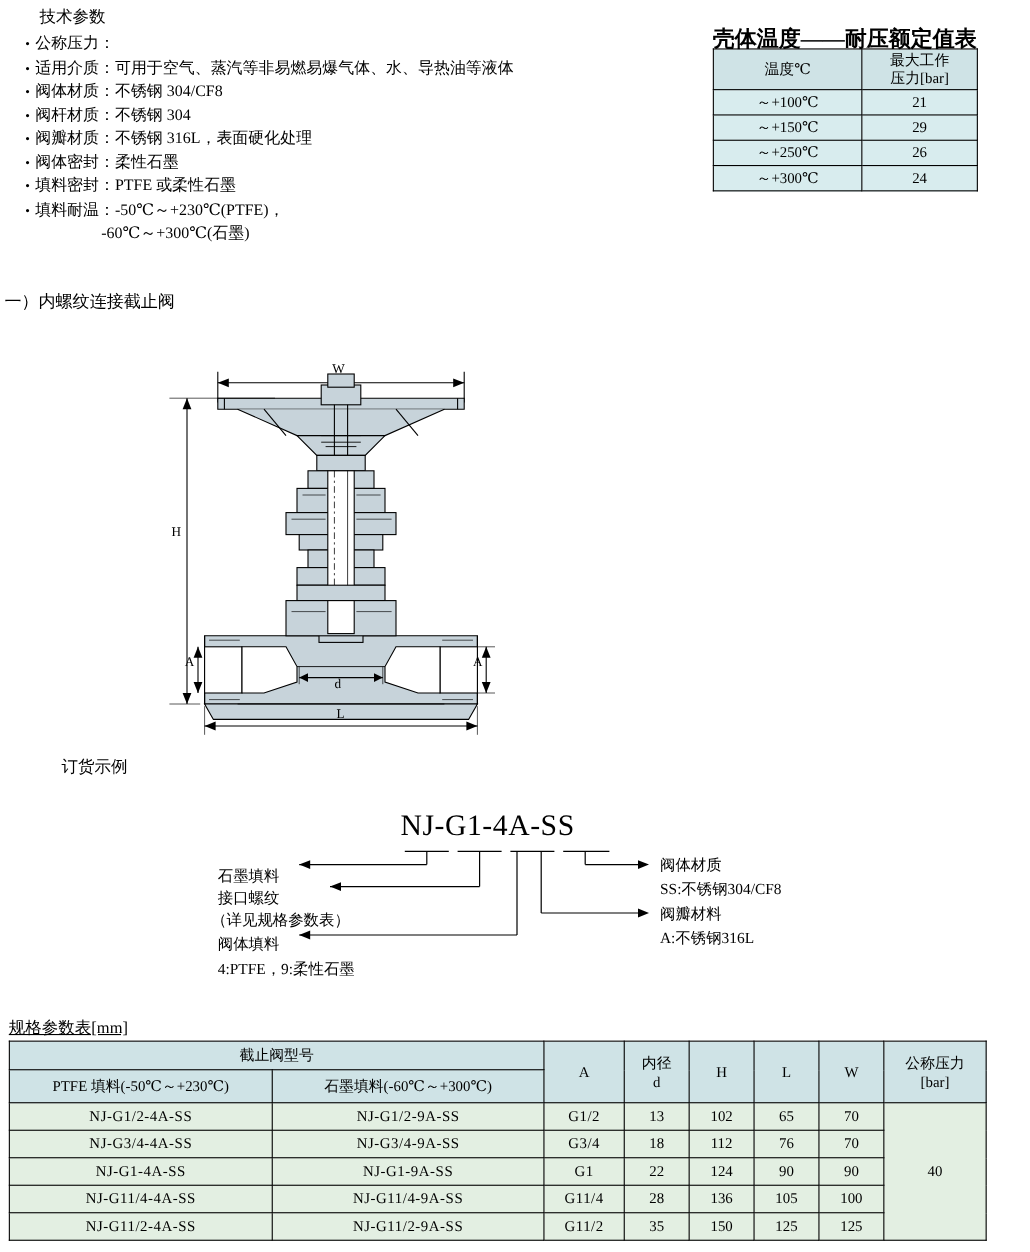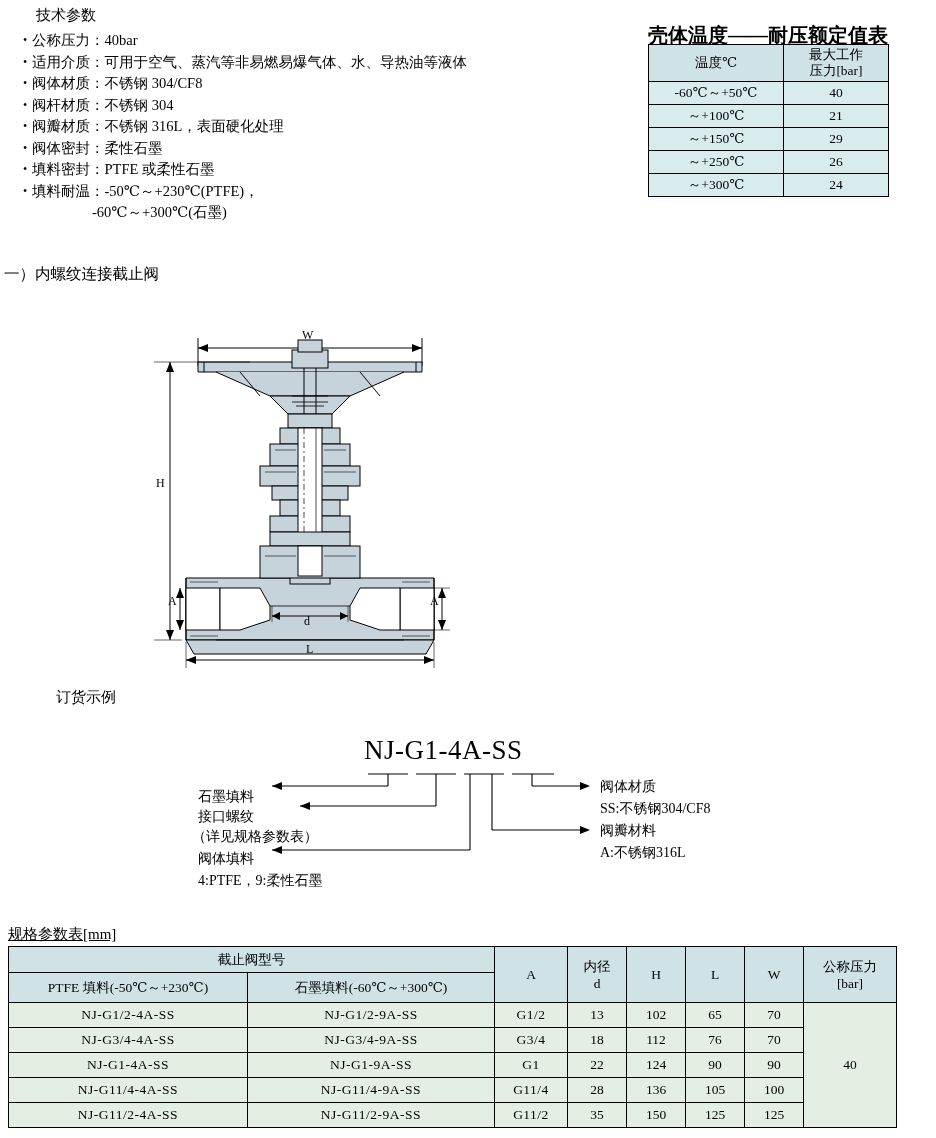--- a/index.html
+++ b/index.html
@@ -63,21 +63,20 @@
 <body>
 
 <div class="page">
 
   <div class="tech-title">技术参数</div>
 
   <div class="tech-list">
     <div class="row">
       <span class="bullet">•</span>
       <span class="tlabel">公称压力：</span>
-      <span class="tval">40bar</span>
     </div>
     <div class="row">
       <span class="bullet">•</span>
       <span class="tlabel">适用介质：</span>
       <span class="tval">可用于空气、蒸汽等非易燃易爆气体、水、导热油等液体</span>
     </div>
     <div class="row">
       <span class="bullet">•</span>
       <span class="tlabel">阀体材质：</span>
       <span class="tval">不锈钢 304/CF8</span>
@@ -112,24 +111,20 @@
 
   <div class="ptable-title">壳体温度——耐压额定值表</div>
   <table class="ptable">
     <tbody>
         <tr>
       <th class="hdr" style="width:122px;">温度℃</th>
       <th class="hdr" style="width:92px;">
         <div>最大工作</div>
         <div>压力[bar]</div>
       </th>
-    </tr>
-    <tr>
-      <td class="c1">-60℃～+50℃</td>
-      <td class="c2">40</td>
     </tr>
     <tr>
       <td class="c1">～+100℃</td>
       <td class="c2">21</td>
     </tr>
     <tr>
       <td class="c1">～+150℃</td>
       <td class="c2">29</td>
     </tr>
     <tr>

